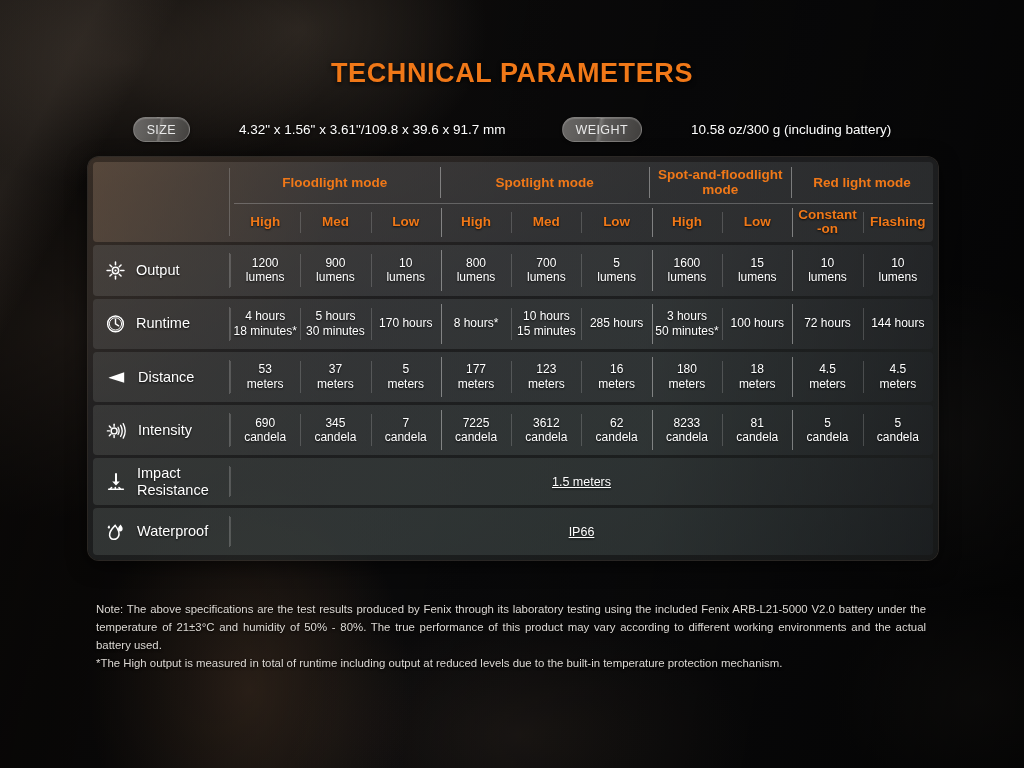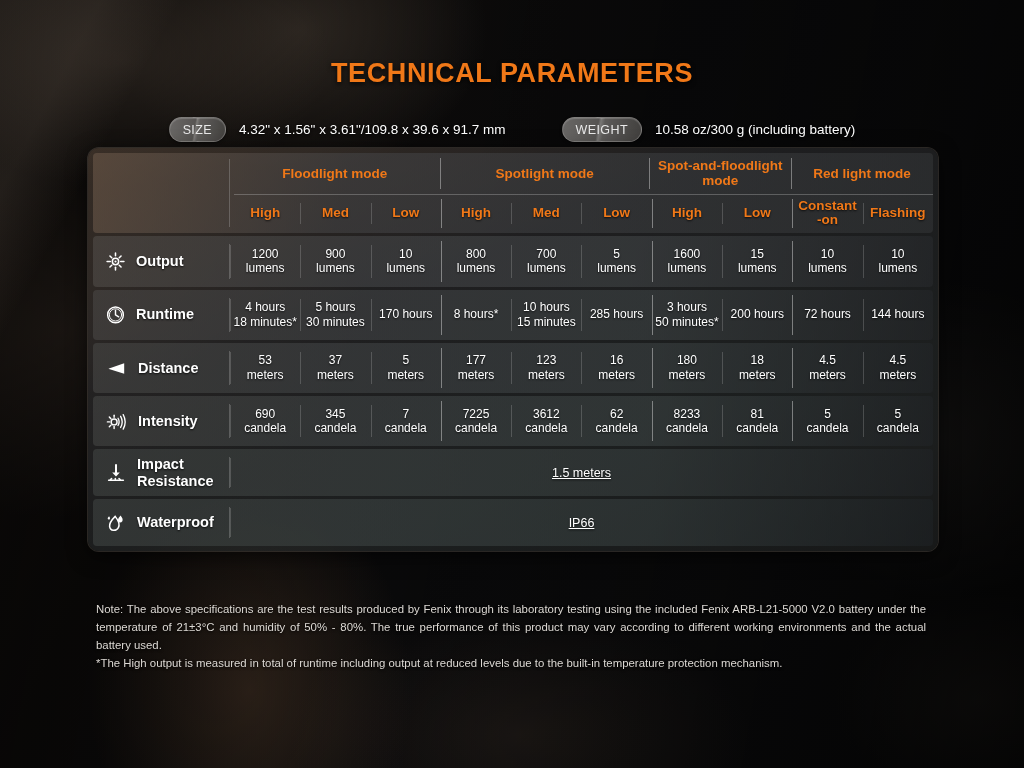--- a/index.html
+++ b/index.html
@@ -56,21 +56,21 @@
 
   
   .meta-row {
     position: absolute;
     top: 117px; left: 0; right: 0;
     display: flex;
     justify-content: center;
     align-items: center;
     gap: 0;
   }
-  .meta-group { display: flex; align-items: center; }
+  .meta-group { display: flex; align-items: center; gap: 36px; }
   .pill {
     display: inline-flex;
     align-items: center;
     justify-content: center;
     height: 25px;
     border-radius: 13px;
     padding: 0 13px;
     color: #e9e9e9;
     font-size: 12.5px;
     letter-spacing: 0.4px;
@@ -90,21 +90,21 @@
     margin-left: 13px;
     white-space: nowrap;
     text-shadow: 0 1px 3px rgba(0,0,0,0.9);
   }
   .meta-gap { width: 56px; }
 
   
   #table-panel {
     position: absolute;
     left: 88px;
-    top: 148px;
+    top: 157px;
     width: 850px;
     height: 403px;
     border-radius: 11px;
     padding: 5px;
     background:
       linear-gradient(160deg, rgba(96,78,64,0.50) 0%, rgba(44,44,46,0.62) 35%, rgba(38,42,42,0.66) 70%, rgba(30,32,32,0.70) 100%);
     box-shadow: 0 0 0 1px rgba(130,120,110,0.30), 0 5px 20px rgba(0,0,0,0.6);
   }
 
   .grid {
@@ -138,21 +138,21 @@
   .lbl-cell::after {
     content: "";
     position: absolute;
     right: 0; top: 8px; bottom: 8px;
     width: 1px;
     background: rgba(190,190,190,0.30);
   }
   .lbl-text {
     color: #ffffff;
     font-size: 14.5px;
-    font-weight: bold;
+    font-weight: normal;
     line-height: 1.16;
     text-shadow: 0 1px 2px rgba(0,0,0,0.8);
   }
   .icon { flex: 0 0 auto; display: block; }
 
   
   .cell {
     flex: 1 1 0;
     min-width: 0;
     display: flex;
@@ -430,21 +430,21 @@
           </div>
         <div class="cell">
             <span>285 hours</span>
             <span></span>
           </div>
         <div class="cell grp-div">
             <span>3 hours</span>
             <span>50 minutes*</span>
           </div>
         <div class="cell">
-            <span>200 hours</span>
+            <span>100 hours</span>
             <span></span>
           </div>
         <div class="cell grp-div">
             <span>72 hours</span>
             <span></span>
           </div>
         <div class="cell">
             <span>144 hours</span>
             <span></span>
           </div>

